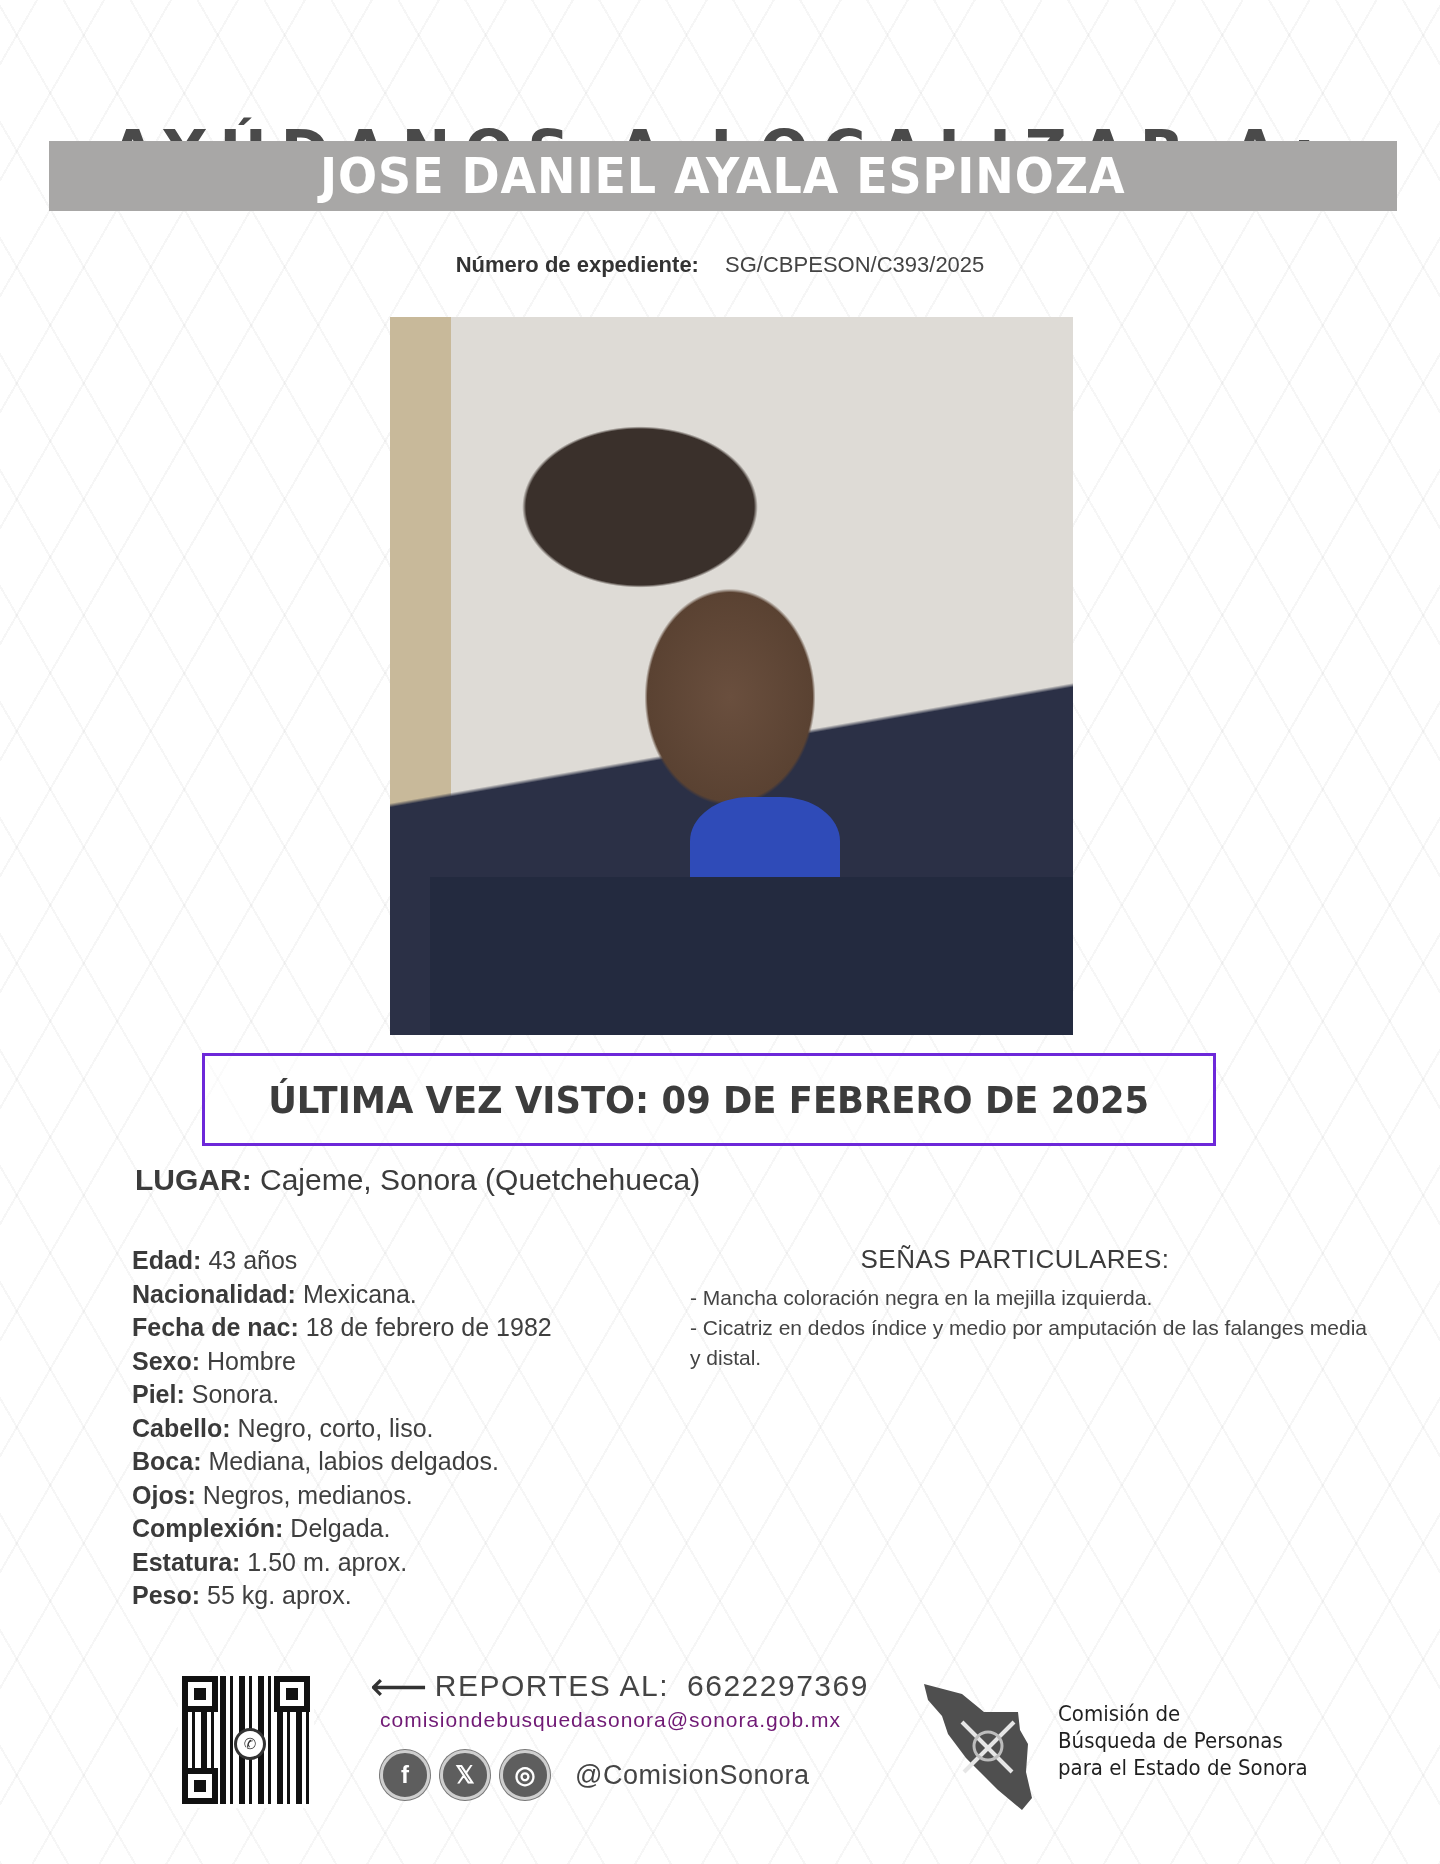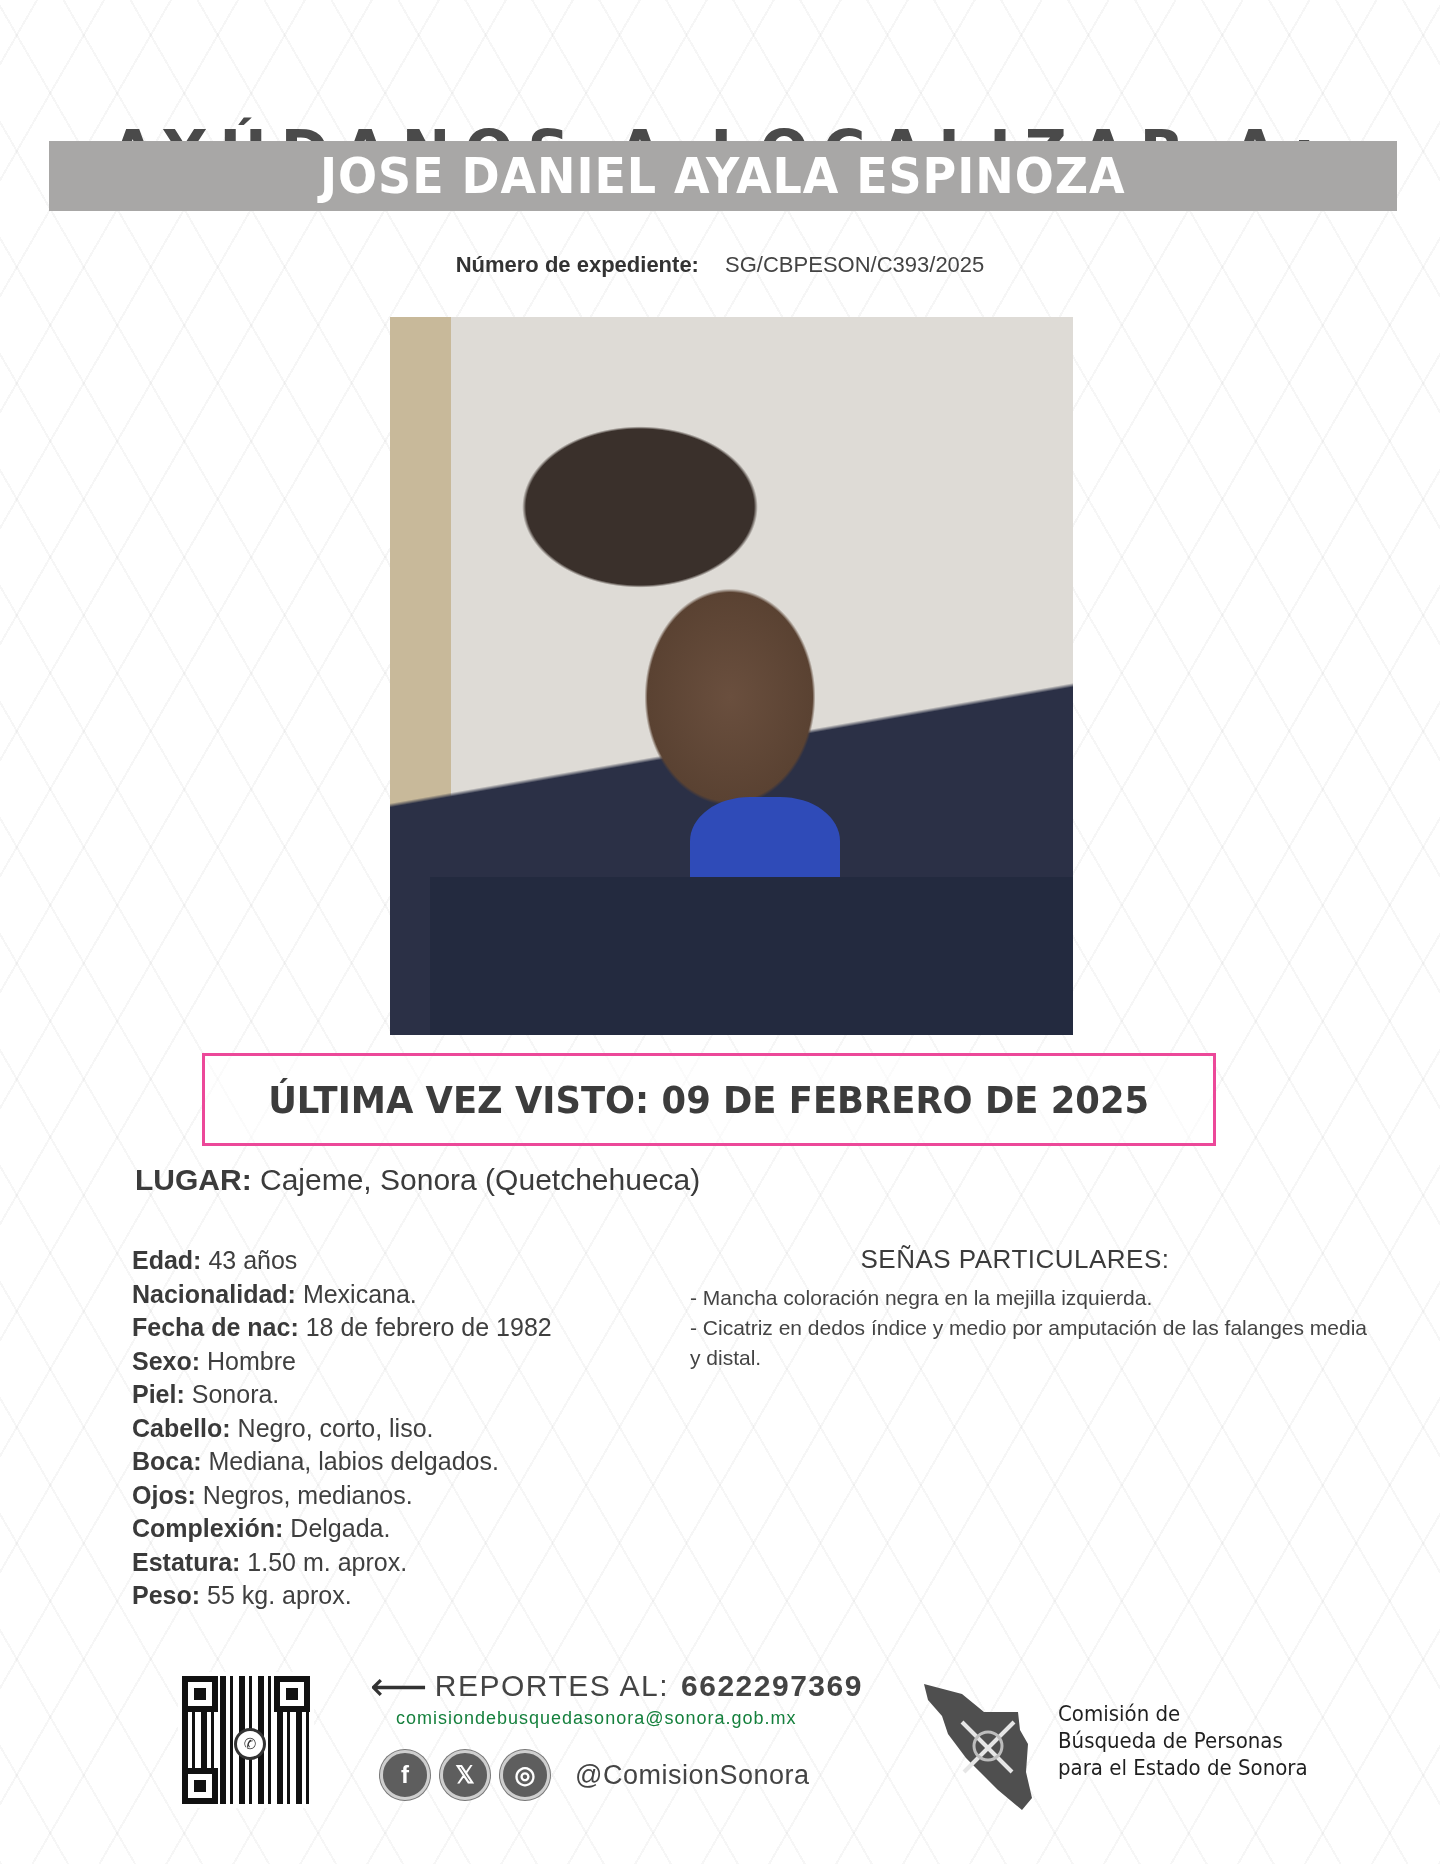--- a/index.html
+++ b/index.html
@@ -55,21 +55,21 @@
     position: absolute; left: 300px; top: 480px; width: 150px; height: 110px;
     background: #2f4bb8; border-radius: 40% 40% 20% 20%;
   }
   .photo .jacket {
     position: absolute; left: 40px; top: 560px; width: 643px; height: 170px;
     background: #232a3f;
   }
 
   .last-seen {
     left: 202px; top: 1053px; width: 1014px; height: 93px;
-    border: 3px solid #ec4899; background: rgba(255,255,255,0.6);
+    border: 3px solid #6d28d9; background: rgba(255,255,255,0.6);
     display: flex; align-items: center; justify-content: center;
   }
   .last-seen span {
     font-family: "DejaVu Sans", sans-serif; font-weight: bold;
     font-size: 38px; color: #3c3c3c; transform: scaleX(0.93);
   }
 
   .place { left: 135px; top: 1163px; font-size: 30px; }
   .place .lbl { font-weight: bold; }
 
@@ -99,22 +99,22 @@
     content: ""; position: absolute; left: 6px; top: 6px; width: 12px; height: 12px; background: #111;
   }
   .qr .wa {
     position: absolute; left: 52px; top: 52px; width: 32px; height: 32px;
     border-radius: 50%; background: #fff; border: 3px solid #333;
     display: flex; align-items: center; justify-content: center; font-size: 15px; color: #333;
   }
 
   .reports { left: 370px; top: 1666px; font-size: 30px; color: #444; letter-spacing: 1.5px; display: flex; align-items: center; }
   .reports .arrow { font-size: 40px; margin-right: 6px; color: #333; line-height: 1; }
-  .reports .num { margin-left: 12px; font-weight: bold; }
-  .email { left: 396px; top: 1708px; font-size: 18px; color: #15803d; letter-spacing: 1px; }
+  .reports .num { margin-left: 18px; }
+  .email { left: 380px; top: 1708px; font-size: 21px; color: #701a75; letter-spacing: 1px; }
 
   .socials { left: 380px; top: 1750px; display: flex; align-items: center; gap: 10px; }
   .social {
     width: 50px; height: 50px; border-radius: 50%; background: #5e5e5e;
     border: 3px solid #cfcfcf; box-shadow: 0 0 0 1px #777;
     display: flex; align-items: center; justify-content: center;
     color: #fff; font-weight: bold; font-size: 24px;
   }
   .handle { font-size: 27px; color: #444; margin-left: 15px; letter-spacing: 0.5px; }
 

